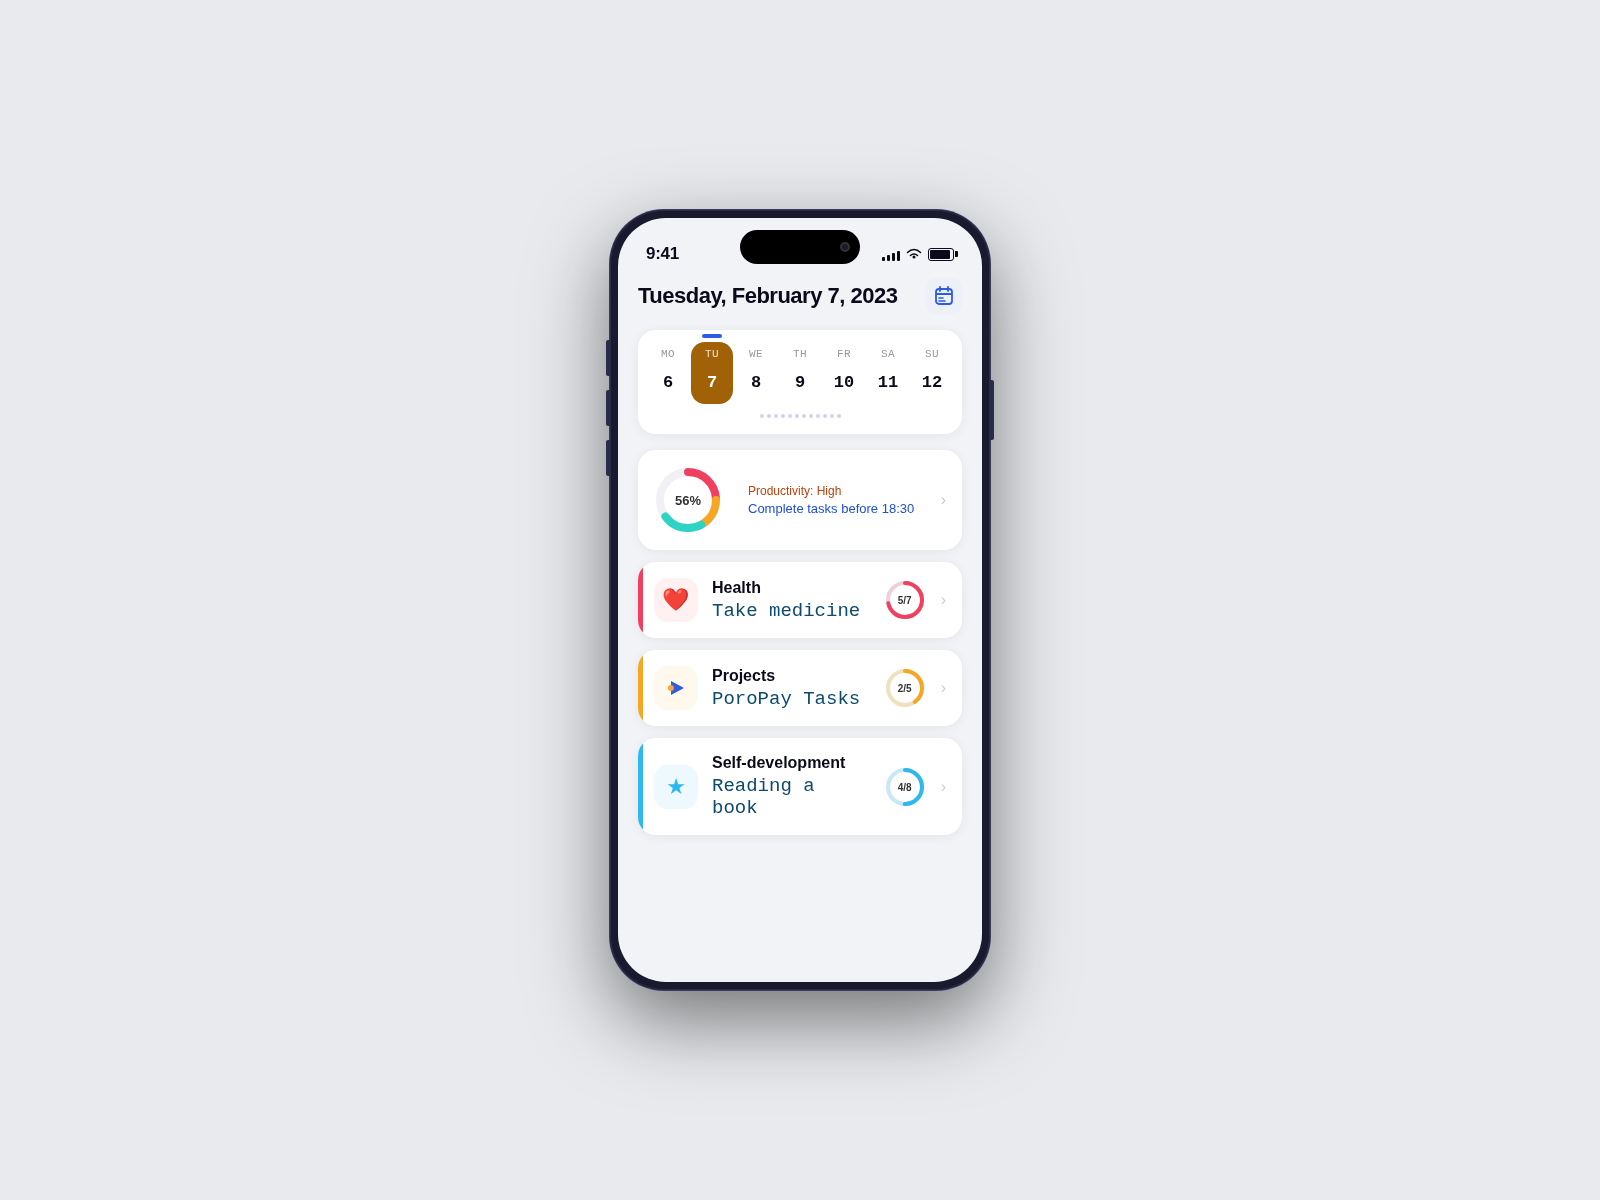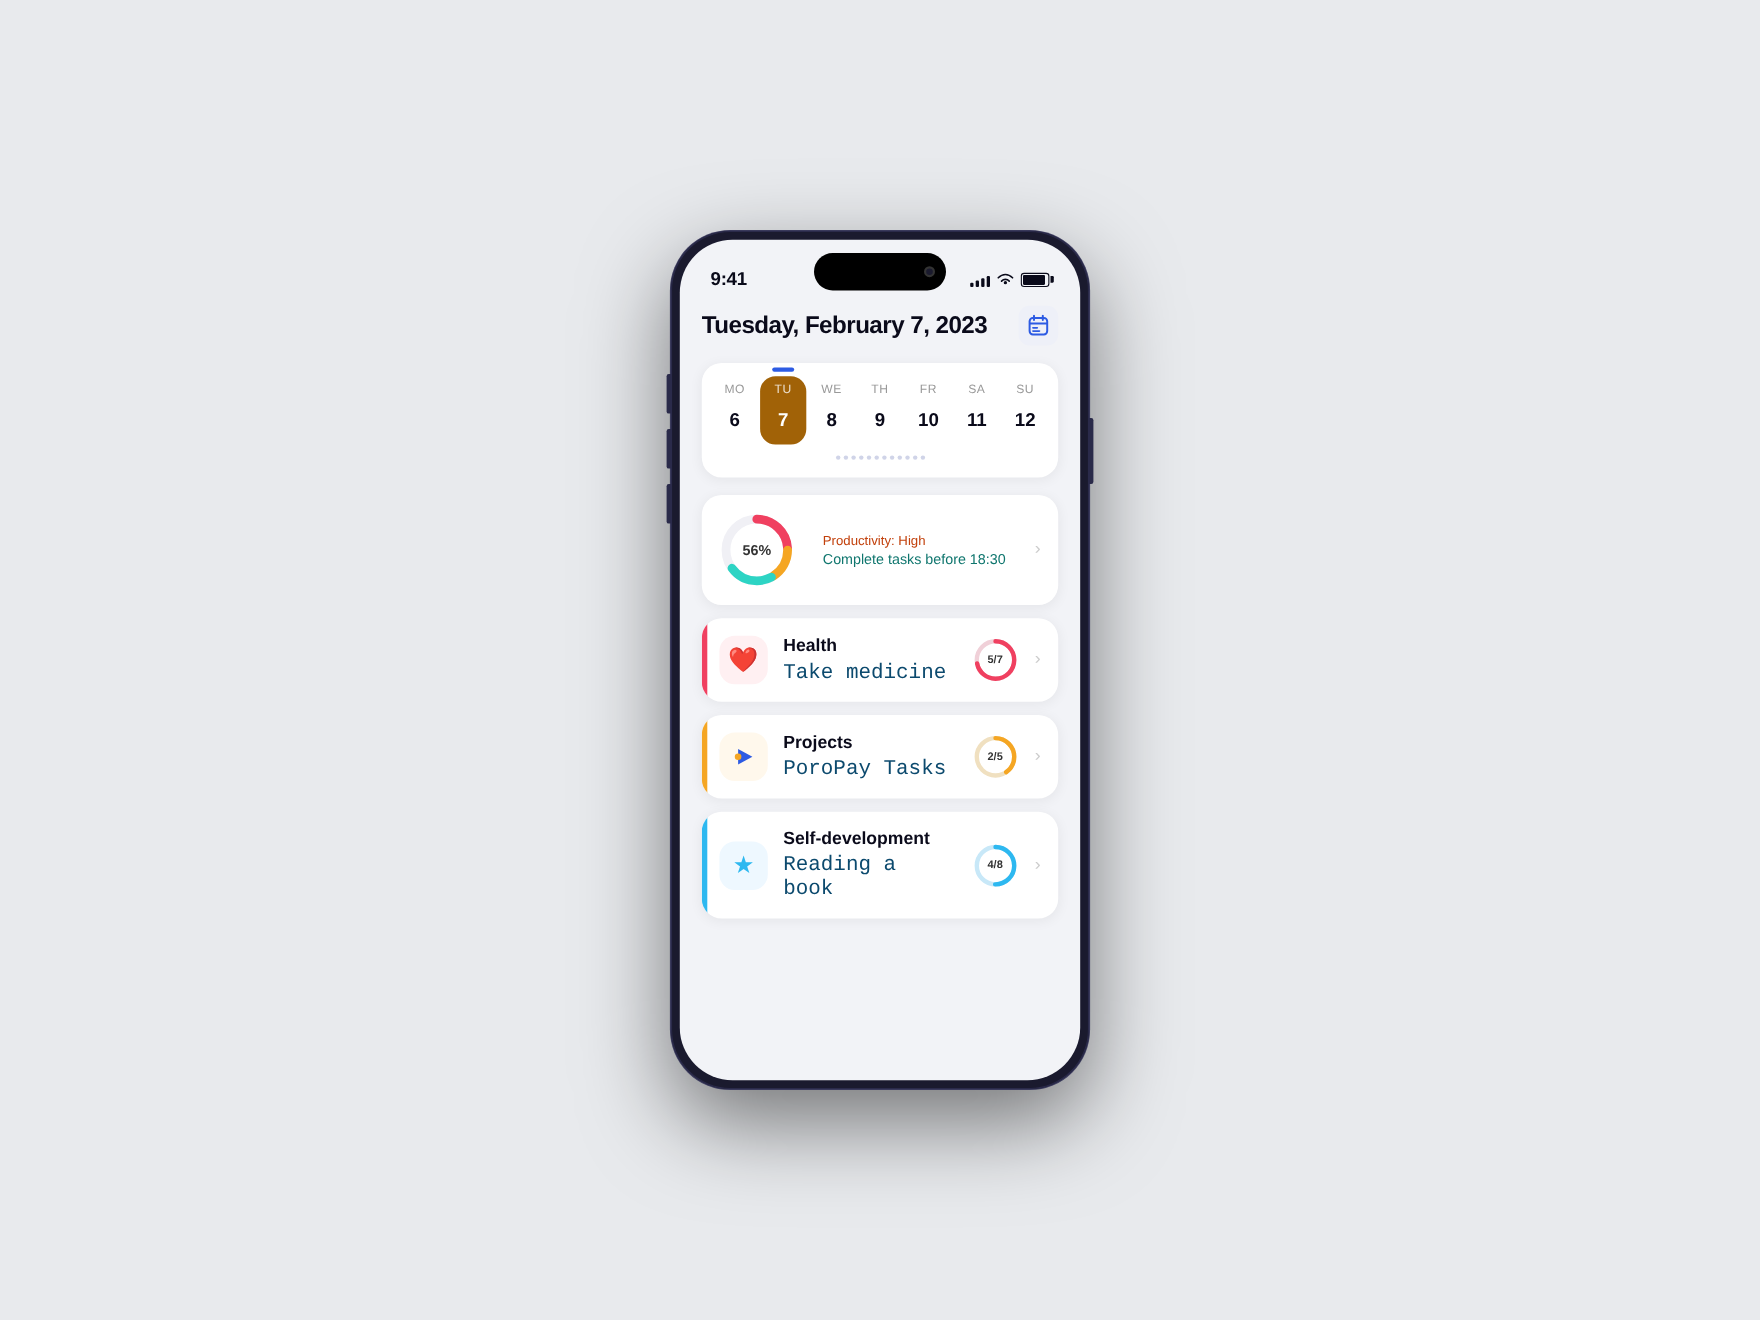--- a/index.html
+++ b/index.html
@@ -191,20 +191,21 @@
       border-radius: 18px;
       padding: 12px 8px 16px;
       margin-bottom: 16px;
       box-shadow: 0 2px 12px rgba(0,0,0,0.06);
     }
 
     .day-strip {
       display: flex;
       justify-content: space-around;
       align-items: center;
+      font-family: Liberation Mono, monospace;
     }
 
     .day-item {
       display: flex;
       flex-direction: column;
       align-items: center;
       gap: 6px;
       padding: 6px 4px;
       border-radius: 14px;
       min-width: 42px;
@@ -311,21 +312,21 @@
 
     .prod-title {
       font-size: 12px;
       font-weight: 400;
       color: #c2410c;
       margin-bottom: 3px;
     }
 
     .prod-subtitle {
       font-size: 13px;
-      color: #0f766e;
+      color: #1d4ed8;
     }
 
     .chevron {
       color: #ccc;
       font-size: 16px;
     }
 
     
     .task-card {
       background: #fff;

